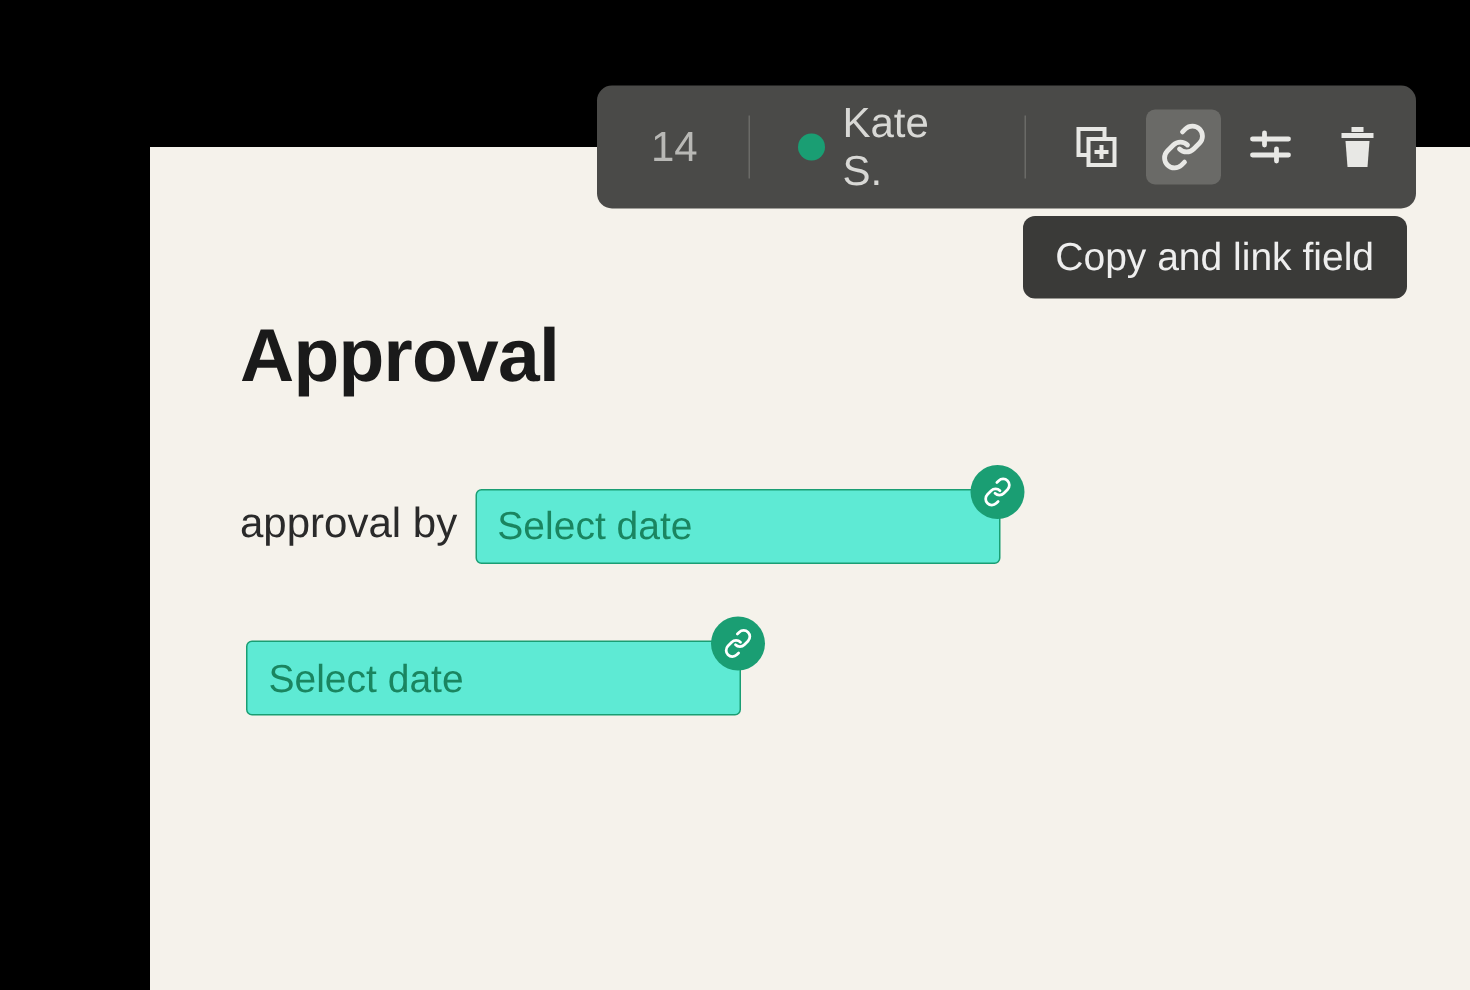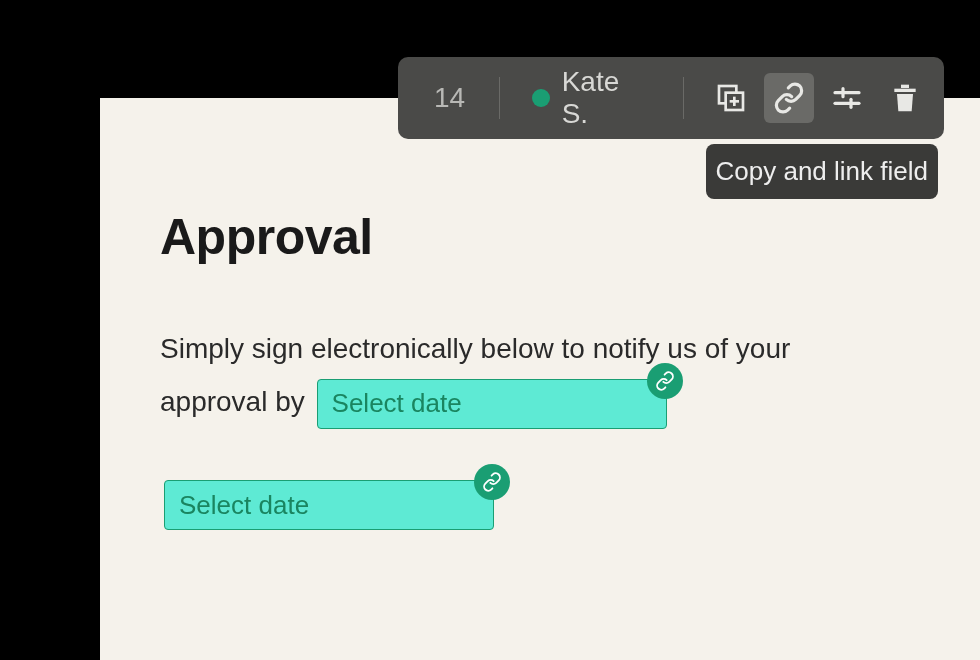--- a/index.html
+++ b/index.html
@@ -143,32 +143,31 @@
     }
 
     
     .tooltip {
       position: absolute;
       top: 144px;
       right: 42px;
       background: #3a3a38;
       color: #eee;
       font-size: 26px;
-      padding: 12px 10px;
+      padding: 12px 22px;
       border-radius: 8px;
     }
   </style>
 </head>
 <body>
 
 <div class="document-panel">
   <h1 class="heading">Approval</h1>
 
   <div class="paragraph">
-    <div class="body-text">Simply sign electronically below to notify us of your</div>
     <div class="body-text">
       <span>approval by</span>
       <span class="date-field">
         <span class="date-field-text">Select date</span>
         <span class="link-badge">
           <svg viewBox="0 0 24 24" fill="none" stroke="#fff" stroke-width="2.2" stroke-linecap="round">
             <path d="M10 13a5 5 0 0 0 7.07 0l3-3a5 5 0 0 0-7.07-7.07l-1.5 1.5"></path>
             <path d="M14 11a5 5 0 0 0-7.07 0l-3 3a5 5 0 0 0 7.07 7.07l1.5-1.5"></path>
           </svg>
         </span>

